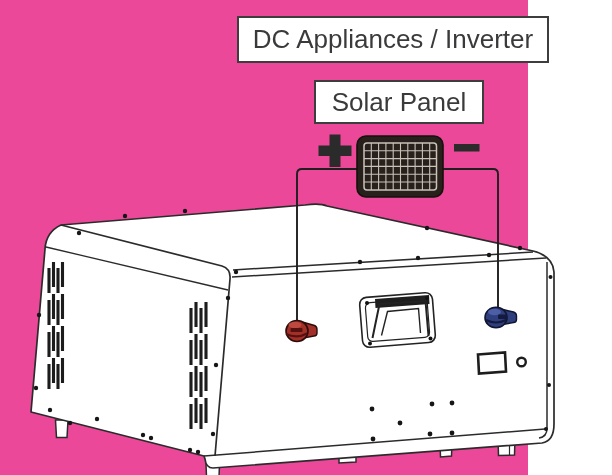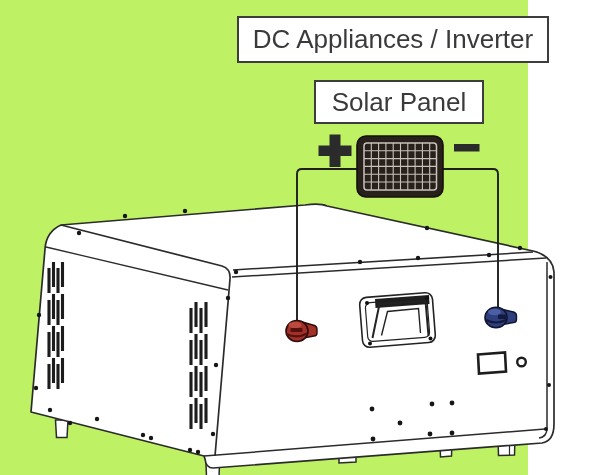--- a/index.html
+++ b/index.html
@@ -1,17 +1,17 @@
 <!DOCTYPE html>
 <html><head>
 <meta charset="utf-8">
 <style>
   html,body{margin:0;padding:0;background:#ffffff;overflow:hidden;}
   .stage{
-    position:relative;width:528px;height:475px;background:#bef264;
+    position:relative;width:528px;height:475px;background:#ec4899;
     font-family:"Liberation Sans",sans-serif;
   }
   .stage svg{position:absolute;left:0;top:0;}
   text{fill:#3a3a3a;}
 </style>
 </head>
 <body>
 
 <div class="stage">
 <svg width="612" height="475" viewBox="0 0 612 475">

